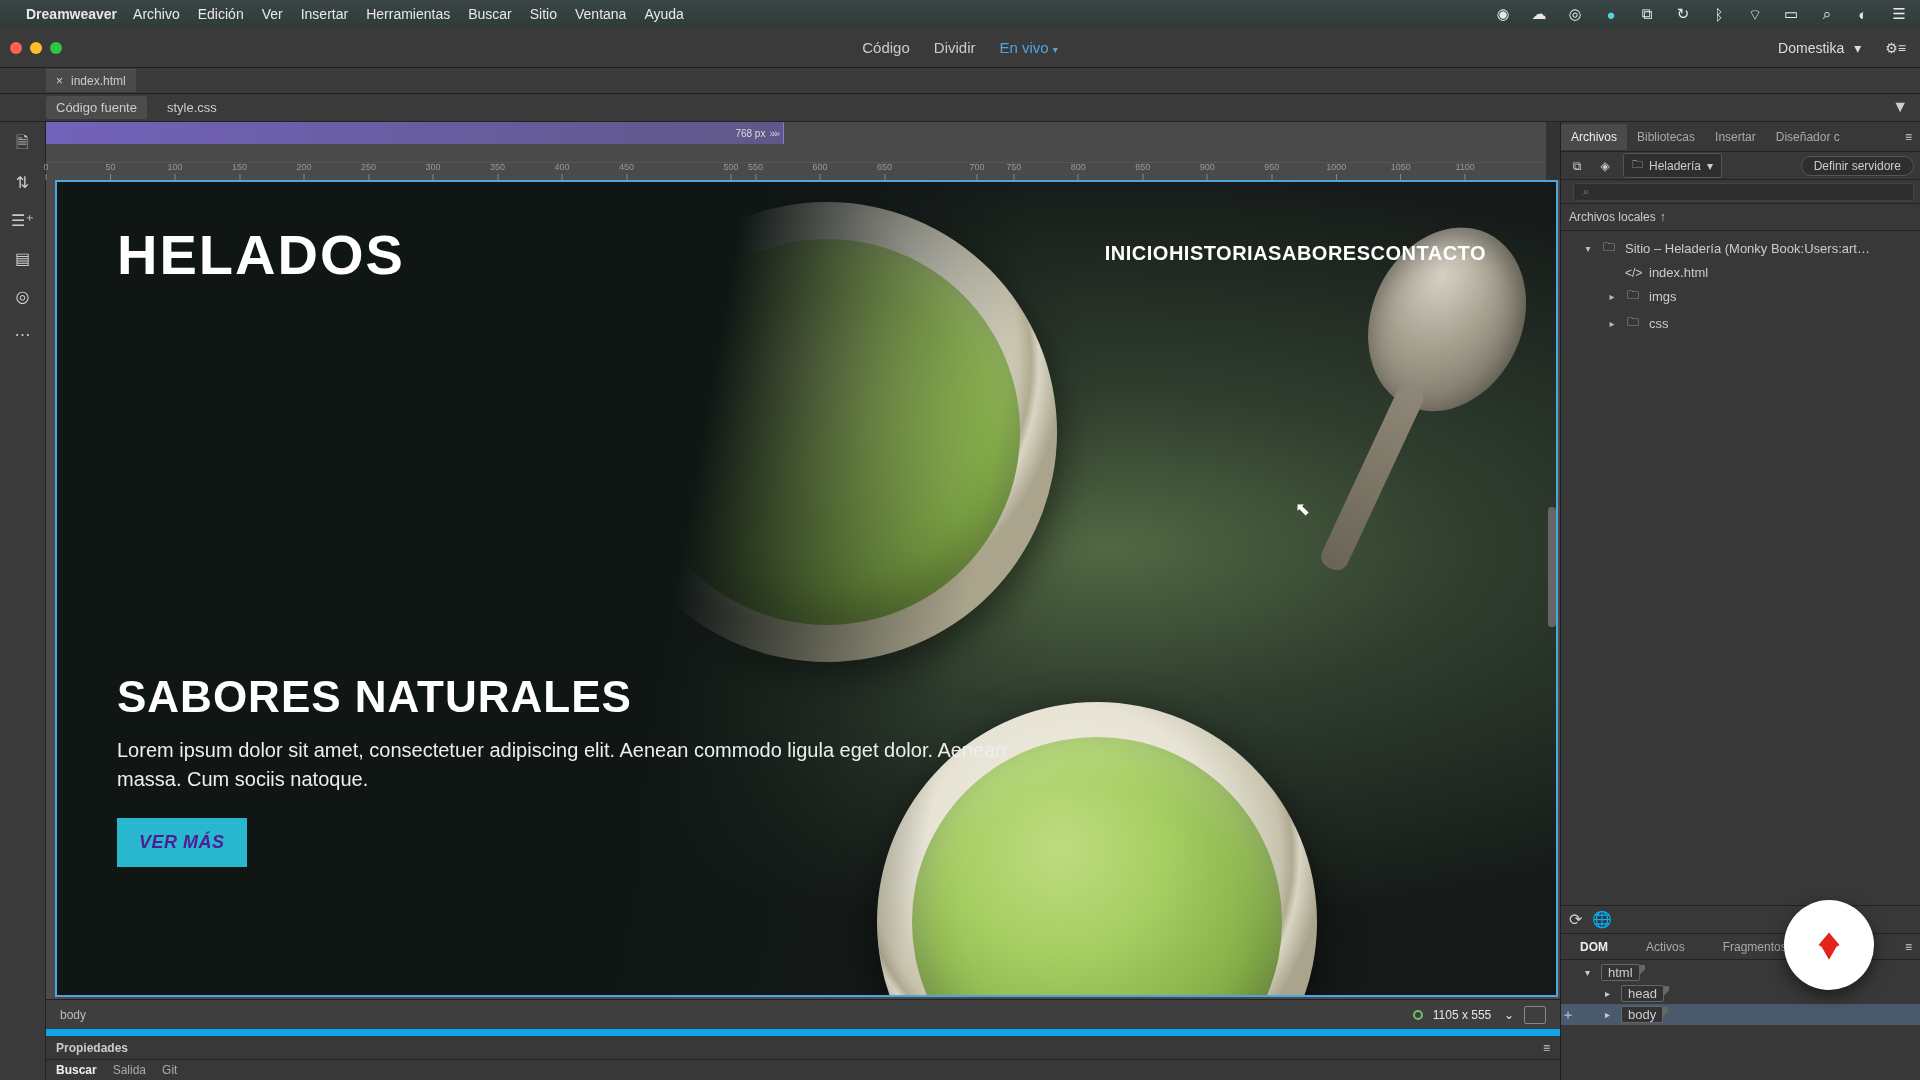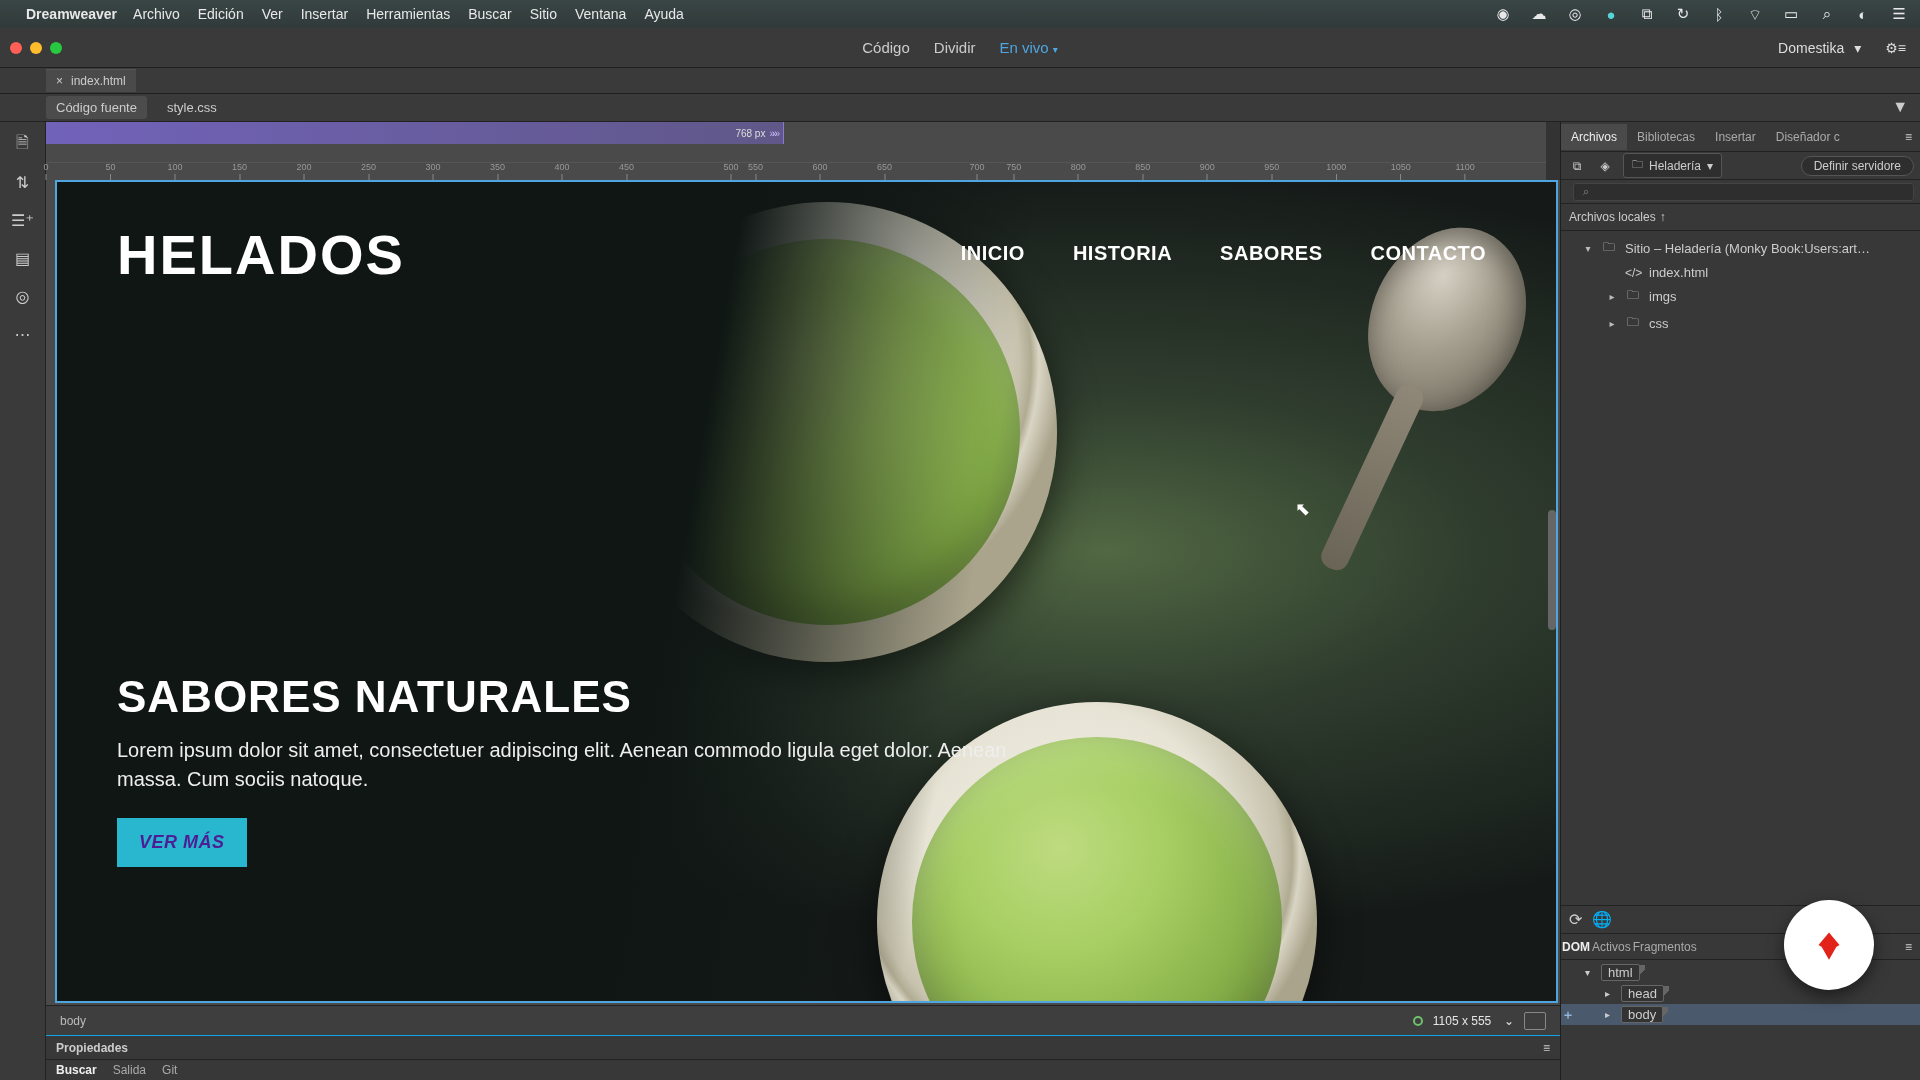--- a/index.html
+++ b/index.html
@@ -59,21 +59,21 @@
 .slate { position: absolute; inset: 0; background: linear-gradient(100deg, #0f1614 0%, #0f1614 42%, transparent 60%); }
 .scoop1 { position: absolute; left: 540px; top: 20px; width: 460px; height: 460px; }
 .scoop2 { position: absolute; left: 820px; top: 520px; width: 440px; height: 440px; }
 .bowl { position: absolute; inset: 0; border-radius: 50%; background: radial-gradient(circle at 45% 35%, #f2f0e5 0%, #e7e4d6 40%, #c7c2ad 55%, #b0ab92 58%, #d9d5c4 60%, #aaa48c 66%); box-shadow: 0 14px 40px rgba(0,0,0,0.6); }
 .bowl::before { content:""; position:absolute; inset:8%; border-radius:50%; background: radial-gradient(circle at 40% 30%, #bedb80 0%, #a7cf63 30%, #7fa843 70%, #5f7d33 100%); box-shadow: inset 0 -20px 40px rgba(0,0,0,0.25), inset 0 20px 40px rgba(255,255,255,0.2); }
 .spoon { position:absolute; right: 30px; top: 30px; width: 240px; height: 320px; transform: rotate(25deg); }
 .spoon .sbowl { position:absolute; top:0; left:60px; width:150px; height:190px; border-radius:50%; background: radial-gradient(ellipse at 35% 30%, #d6d0c4 0%, #a6a090 40%, #6f6a5c 90%); box-shadow: inset 0 10px 30px rgba(0,0,0,0.4); }
 .spoon .shandle { position:absolute; top:170px; left:120px; width:28px; height:200px; background: linear-gradient(#8f8878,#6a6456); border-radius: 12px; }
 
 .logo { position: absolute; left: 60px; top: 40px; font-family: Impact, "Arial Black", sans-serif; font-size: 56px; letter-spacing: 2px; color: #fff; font-weight: 900; }
-.nav { position: absolute; right: 70px; top: 60px; display: flex; gap: 48px; font-size: 20px; font-weight: 700; color: #fff; letter-spacing: 0.5px; }
+.nav { position: absolute; right: 70px; top: 60px; display: flex; font-size: 20px; font-weight: 700; color: #fff; letter-spacing: 0.5px; }
 .h2 { position: absolute; left: 60px; top: 490px; font-family: "Arial Black", sans-serif; font-weight: 900; font-size: 44px; letter-spacing: 1px; color: #fff; }
 .para { position: absolute; left: 60px; top: 554px; width: 940px; font-size: 20px; line-height: 1.45; color: #eee; }
 .btn { position: absolute; left: 60px; top: 636px; background: #29b7cf; color: #4c1d95; font-weight: 800; font-size: 18px; padding: 14px 22px; letter-spacing: 0.5px; font-style: italic; }
 
 
 .vscroll { position:absolute; right:0; top:40%; width:8px; height:120px; background:#666; border-radius:4px; }
 
 
 .status { height: 30px; background: #3e3e3e; border-top: 1px solid #222; display: flex; align-items: center; padding: 0 14px; font-size: 12px; gap: 10px; }
 .status .tagpath { color: #bbb; }
@@ -97,35 +97,35 @@
 .searchrow input { flex:1; background:#2e2e2e; border:1px solid #444; border-radius:3px; padding:2px 20px; color:#ccc; font-size:11px; }
 .searchrow .mag { position:relative; left:16px; font-size:11px; color:#888; z-index:1; }
 .localhdr { padding: 6px 8px; font-size: 12px; color: #ccc; display:flex; align-items:center; gap:4px; border-bottom:1px solid #222;}
 .tree { flex: 1; font-size: 13px; padding: 4px 0; overflow: auto; }
 .tnode { display:flex; align-items:center; gap:8px; padding: 3px 6px; }
 .tnode .disc { width:10px; text-align:center; font-size:10px; color:#bbb; }
 .tnode .ficon { width:16px; text-align:center; font-size:12px; }
 .tnode.d1 { padding-left: 22px; } .tnode.d2 { padding-left: 46px; }
 .domhdr { display:flex; align-items:center; gap:10px; padding:4px 8px; border-top:1px solid #222;border-bottom:1px solid #222;}
 .domtabs { display:flex; align-items:center; height:26px; border-bottom:1px solid #222; font-size:12px;}
-.domtabs .dt { padding:4px 1px; color:#aaa; }
+.domtabs .dt { padding:4px 19px; color:#aaa; }
 .domtabs .dt.active { color:#eee; font-weight:600; }
 .domtabs .menuicon { margin-left:auto; padding:0 8px; }
 .domtree { flex: 0 0 auto; padding: 2px 0; font-size: 13px; height: 120px;}
 .dn { display:flex; align-items:center; padding:2px 6px; gap:6px;}
 .dn .disc { width:10px; font-size:10px; }
 .dn .tag { background:#333; border:1px solid #666; padding:0 6px; border-radius:2px; position:relative;}
 .dn .tag::after { content:""; position:absolute; right:-6px; top:0; bottom:0; width:6px; background: linear-gradient(135deg,#666 50%, transparent 50%);}
 .dn.sel { background:#4a5a6c; }
 .dn.d1 { padding-left:24px;} .dn.d2{padding-left:44px;}
 .addbtn { position:absolute; left:-2px; width:18px; text-align:center; color:#8fb6da; font-weight:700;}
 .domarea { position:relative; }
 
 
-.bottom { position: absolute; left: 46px; right: 360px; bottom: 0; background: #383838; border-top: 1px solid #0ea5e9; }
+.bottom { position: absolute; left: 46px; right: 360px; bottom: 0; background: #383838; border-top: 7px solid #0ea5e9; }
 .propbar { height: 24px; display:flex; align-items:center; padding:0 10px; font-size:12px; font-weight:600; border-bottom:1px solid #222;}
 .propbar .menuicon { margin-left:auto; }
 .outtabs { height: 20px; display:flex; align-items:center; gap:16px; padding:0 10px; font-size:12px;}
 .outtabs .ot.active { font-weight:700; color:#eee; }
 .outtabs .ot { color:#aaa; }
 
 
 .avatar { position:absolute; right: 46px; bottom: 90px; width: 90px; height: 90px; border-radius:50%; background:#fff; display:flex; align-items:center; justify-content:center; box-shadow: 0 6px 16px rgba(0,0,0,0.5); }
 .avatar svg { width: 42px; height: 42px; }
 

